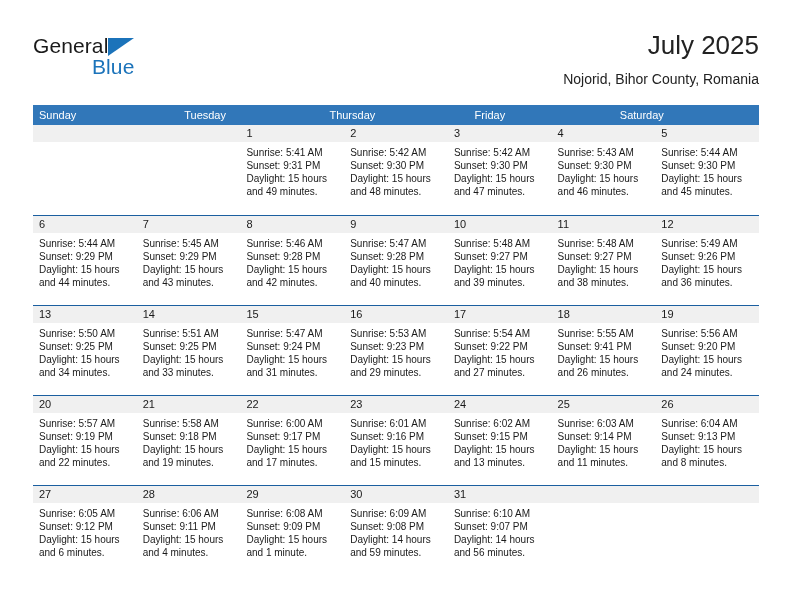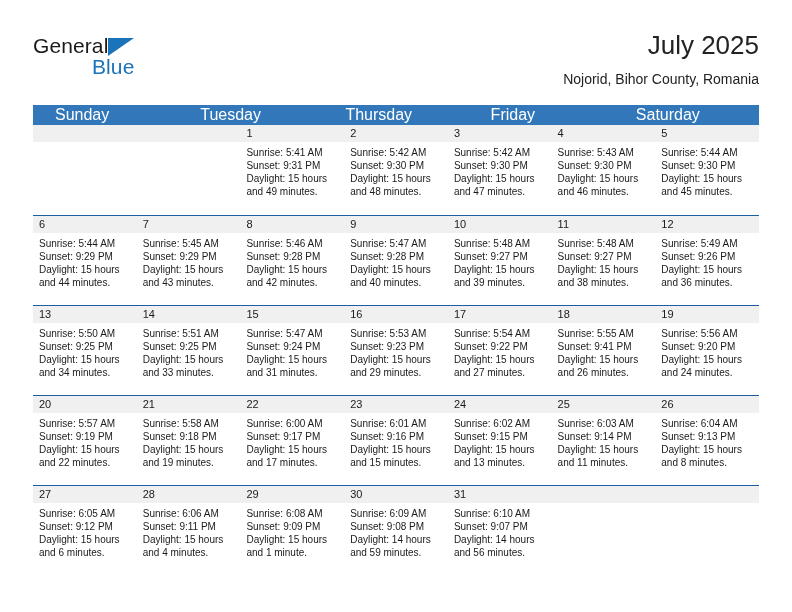--- a/index.html
+++ b/index.html
@@ -93,23 +93,23 @@
   }
   .weekday-row {
     display: flex;
     width: 100%;
     background: #3177b9;
     height: 20px;
   }
   .weekday {
     flex: 1 1 0;
     color: #ffffff;
-    font-size: 16px;
+    font-size: 11px;
     line-height: 20px;
-    padding-left: 22px;
+    padding-left: 6px;
     box-sizing: border-box;
     white-space: nowrap;
     overflow: hidden;
   }
   .week-row {
     display: flex;
     width: 100%;
     height: 90px;
     border-top: 1.5px solid #1b5fa0;
     box-sizing: border-box;

